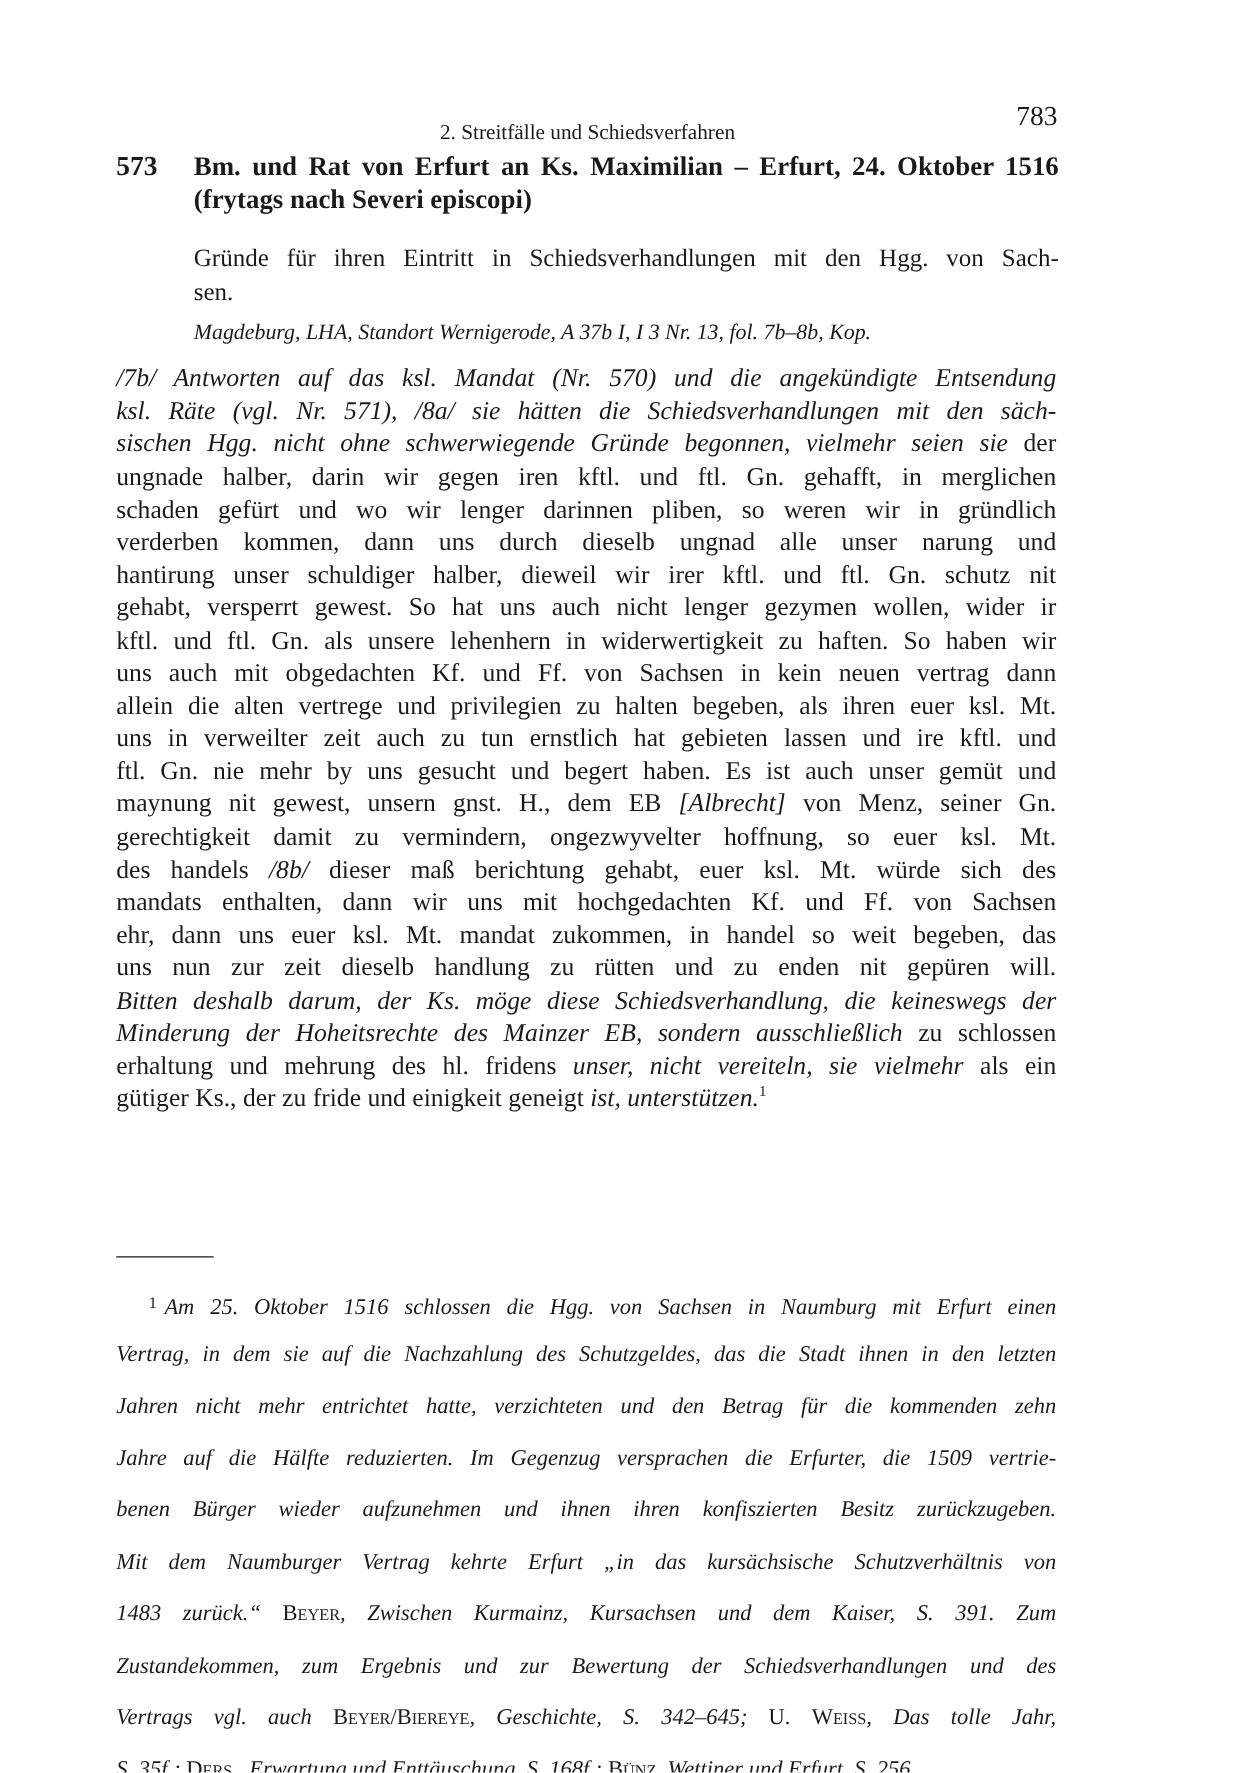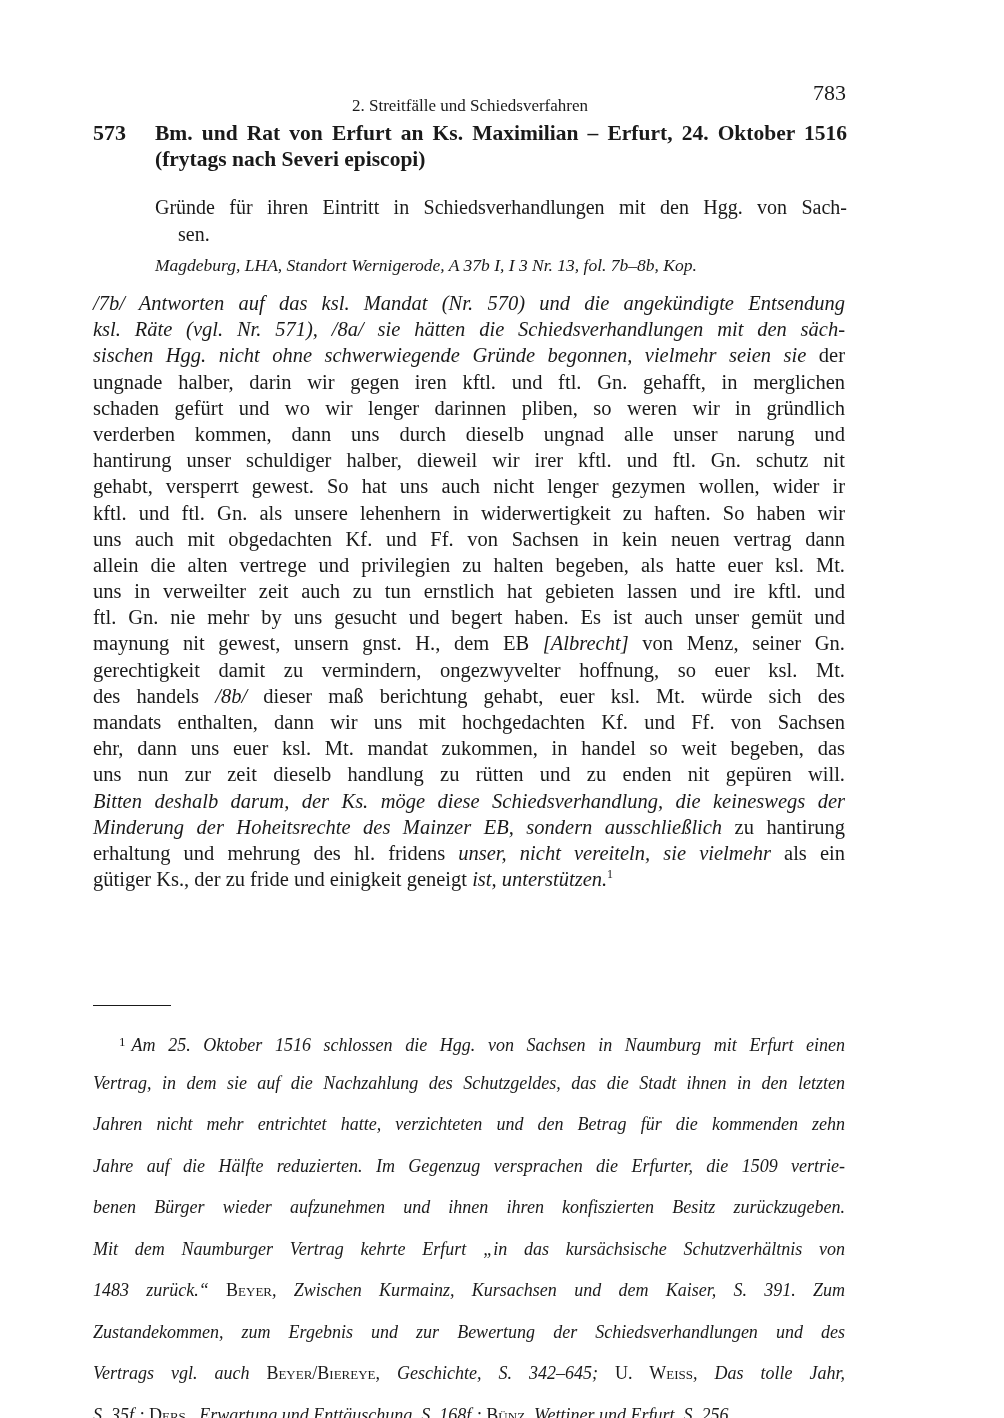--- a/index.html
+++ b/index.html
@@ -7,21 +7,21 @@
          font-family: "Liberation Serif", "DejaVu Serif", serif; color: #1a1a1a; }
   .running-head { position: absolute; top: 80px; left: 0; width: 1004px; height: 26px; }
   .rh-title { position: absolute; left: 0; width: 940px; text-align: center; font-size: 17px; top: 16px; }
   .rh-page { position: absolute; right: 158px; font-size: 22px; top: 0; }
   .doc-num { position: absolute; left: 93px; top: 120px; font-size: 22px; font-weight: bold; }
   .doc-title { position: absolute; left: 155px; top: 120px; width: 692px; font-size: 21.5px; font-weight: bold; line-height: 26px; }
   .doc-title .ln { display: block; white-space: nowrap; text-align: justify; text-align-last: justify; }
   .doc-title .ln.last { text-align-last: left; }
   .summary { position: absolute; left: 155px; top: 194px; width: 692px; font-size: 20px; line-height: 27px; }
   .summary .ln { display: block; white-space: nowrap; text-align: justify; text-align-last: justify; }
-  .summary .ln.last { text-align-last: left; margin-left: 23px; }
+  .summary .ln.last { text-align-last: left; }
   .source { position: absolute; left: 155px; top: 255px; font-size: 17.5px; font-style: italic; white-space: nowrap; }
   .body-text { position: absolute; left: 93px; top: 290px; width: 752px; font-size: 20.5px; line-height: 26.2px; }
   .body-text .ln { display: block; white-space: nowrap; text-align: justify; text-align-last: justify; height: 26.2px; }
   .body-text .ln.last { text-align-last: left; }
   .i { font-style: italic; }
   sup { font-size: 12px; vertical-align: 8px; line-height: 0; }
   .fn-rule { position: absolute; left: 93px; top: 1005px; width: 78px; height: 1px; background: #1a1a1a; }
   .footnotes { position: absolute; left: 93px; top: 1012px; width: 752px; font-size: 18px; line-height: 23.5px; font-style: italic; }
   .footnotes .ln { display: block; white-space: nowrap; text-align: justify; text-align-last: justify; height: 23.5px; margin-top: 18px; }
   .footnotes .ln.last { text-align-last: left; }
@@ -55,31 +55,31 @@
     <span class="ln"><span class="i">/7b/ Antworten auf das ksl. Mandat (Nr. 570) und die angekündigte Entsendung</span></span>
     <span class="ln"><span class="i">ksl. Räte (vgl. Nr. 571), /8a/ sie hätten die Schiedsverhandlungen mit den säch-</span></span>
     <span class="ln"><span class="i">sischen Hgg. nicht ohne schwerwiegende Gründe begonnen, vielmehr seien sie</span><span> der</span></span>
     <span class="ln"><span>ungnade halber, darin wir gegen iren kftl. und ftl. Gn. gehafft, in merglichen</span></span>
     <span class="ln"><span>schaden gefürt und wo wir lenger darinnen pliben, so weren wir in gründlich</span></span>
     <span class="ln"><span>verderben kommen, dann uns durch dieselb ungnad alle unser narung und</span></span>
     <span class="ln"><span>hantirung unser schuldiger halber, dieweil wir irer kftl. und ftl. Gn. schutz nit</span></span>
     <span class="ln"><span>gehabt, versperrt gewest. So hat uns auch nicht lenger gezymen wollen, wider ir</span></span>
     <span class="ln"><span>kftl. und ftl. Gn. als unsere lehenhern in widerwertigkeit zu haften. So haben wir</span></span>
     <span class="ln"><span>uns auch mit obgedachten Kf. und Ff. von Sachsen in kein neuen vertrag dann</span></span>
-    <span class="ln"><span>allein die alten vertrege und privilegien zu halten begeben, als hatte euer ksl. Mt.</span></span>
+    <span class="ln"><span>allein die alten vertrege und privilegien zu halten begeben, als ihren euer ksl. Mt.</span></span>
     <span class="ln"><span>uns in verweilter zeit auch zu tun ernstlich hat gebieten lassen und ire kftl. und</span></span>
     <span class="ln"><span>ftl. Gn. nie mehr by uns gesucht und begert haben. Es ist auch unser gemüt und</span></span>
     <span class="ln"><span>maynung nit gewest, unsern gnst. H., dem EB </span><span class="i">[Albrecht]</span><span> von Menz, seiner Gn.</span></span>
     <span class="ln"><span>gerechtigkeit damit zu vermindern, ongezwyvelter hoffnung, so euer ksl. Mt.</span></span>
     <span class="ln"><span>des handels </span><span class="i">/8b/</span><span> dieser maß berichtung gehabt, euer ksl. Mt. würde sich des</span></span>
     <span class="ln"><span>mandats enthalten, dann wir uns mit hochgedachten Kf. und Ff. von Sachsen</span></span>
     <span class="ln"><span>ehr, dann uns euer ksl. Mt. mandat zukommen, in handel so weit begeben, das</span></span>
     <span class="ln"><span>uns nun zur zeit dieselb handlung zu rütten und zu enden nit gepüren will.</span></span>
     <span class="ln"><span class="i">Bitten deshalb darum, der Ks. möge diese Schiedsverhandlung, die keineswegs der</span></span>
-    <span class="ln"><span class="i">Minderung der Hoheitsrechte des Mainzer EB, sondern ausschließlich</span><span> zu hantirung</span></span>
+    <span class="ln"><span class="i">Minderung der Hoheitsrechte des Mainzer EB, sondern ausschließlich</span><span> zu schlossen</span></span>
     <span class="ln"><span>erhaltung und mehrung des hl. fridens </span><span class="i">unser, nicht vereiteln, sie vielmehr</span><span> als ein</span></span>
     <span class="ln last"><span>gütiger Ks., der zu fride und einigkeit geneigt </span><span class="i">ist, unterstützen.</span><sup>1</sup></span>
   </div>
 
 <div class="fn-rule"></div>
 
 <div class="footnotes" id="footnotes">
     <span class="ln"><span class="fn-mark">1</span><span class="i">Am 25. Oktober 1516 schlossen die Hgg. von Sachsen in Naumburg mit Erfurt einen</span></span>
     <span class="ln"><span class="i">Vertrag, in dem sie auf die Nachzahlung des Schutzgeldes, das die Stadt ihnen in den letzten</span></span>
     <span class="ln"><span class="i">Jahren nicht mehr entrichtet hatte, verzichteten und den Betrag für die kommenden zehn</span></span>

